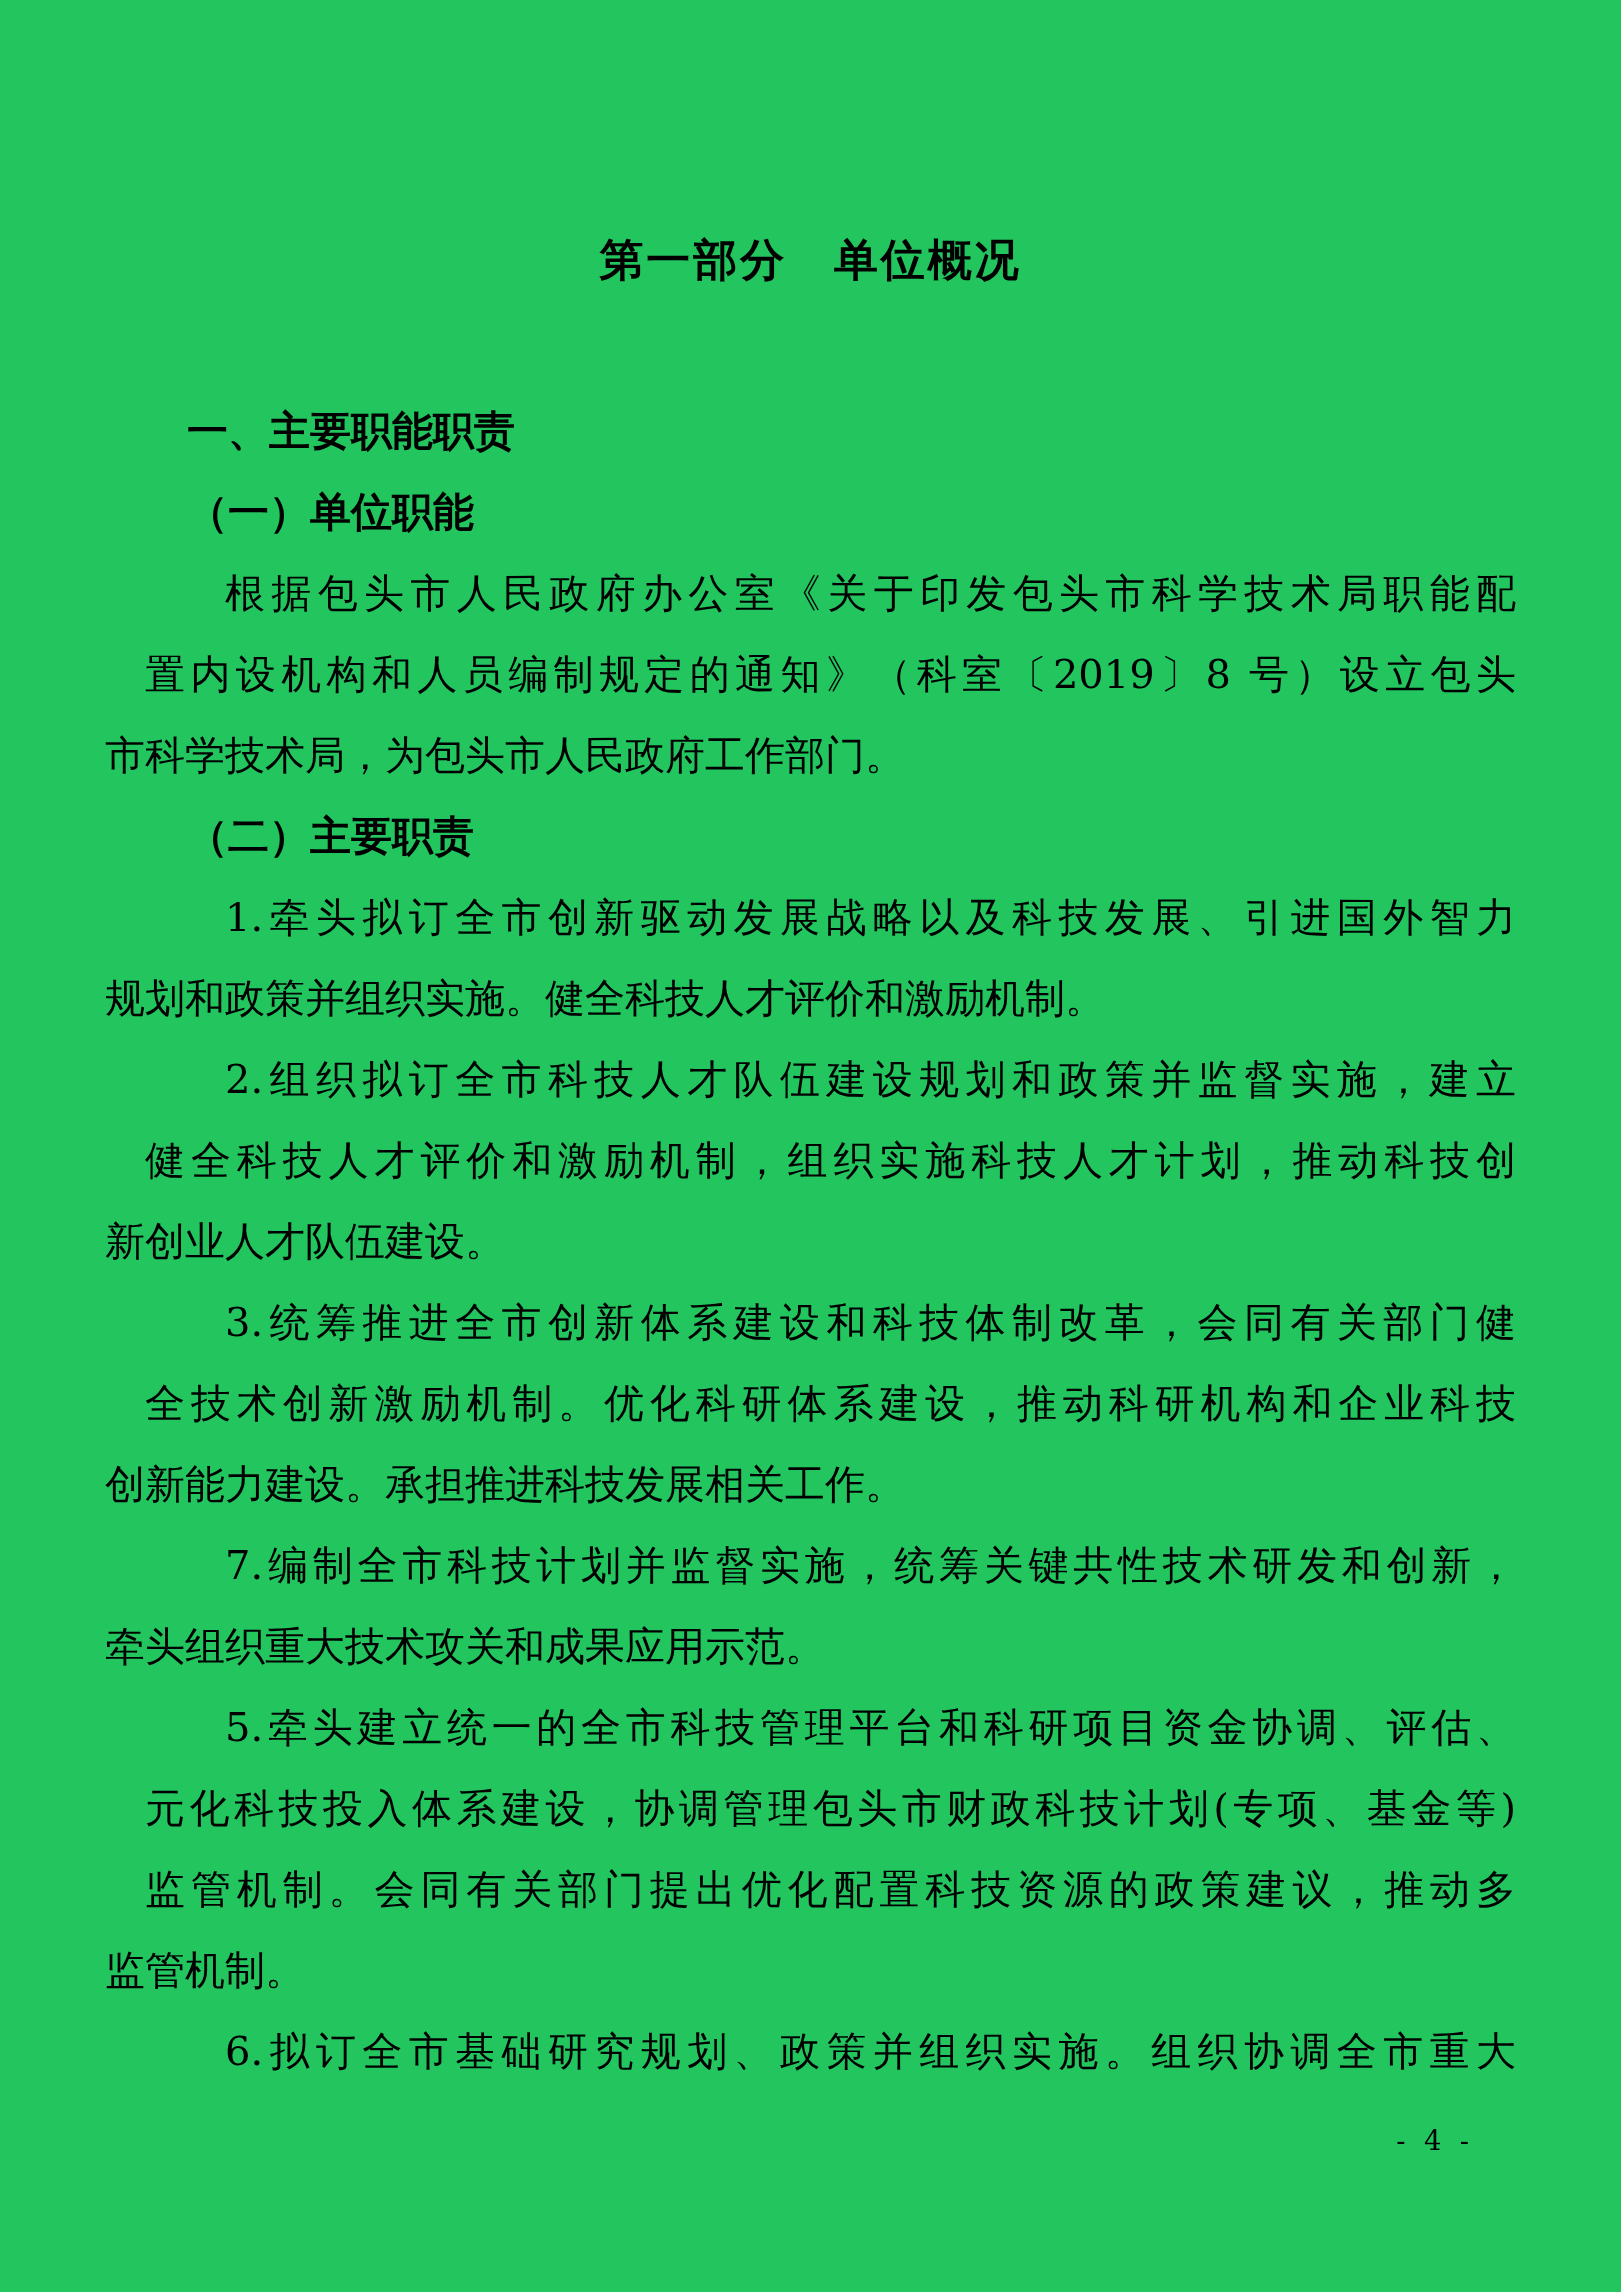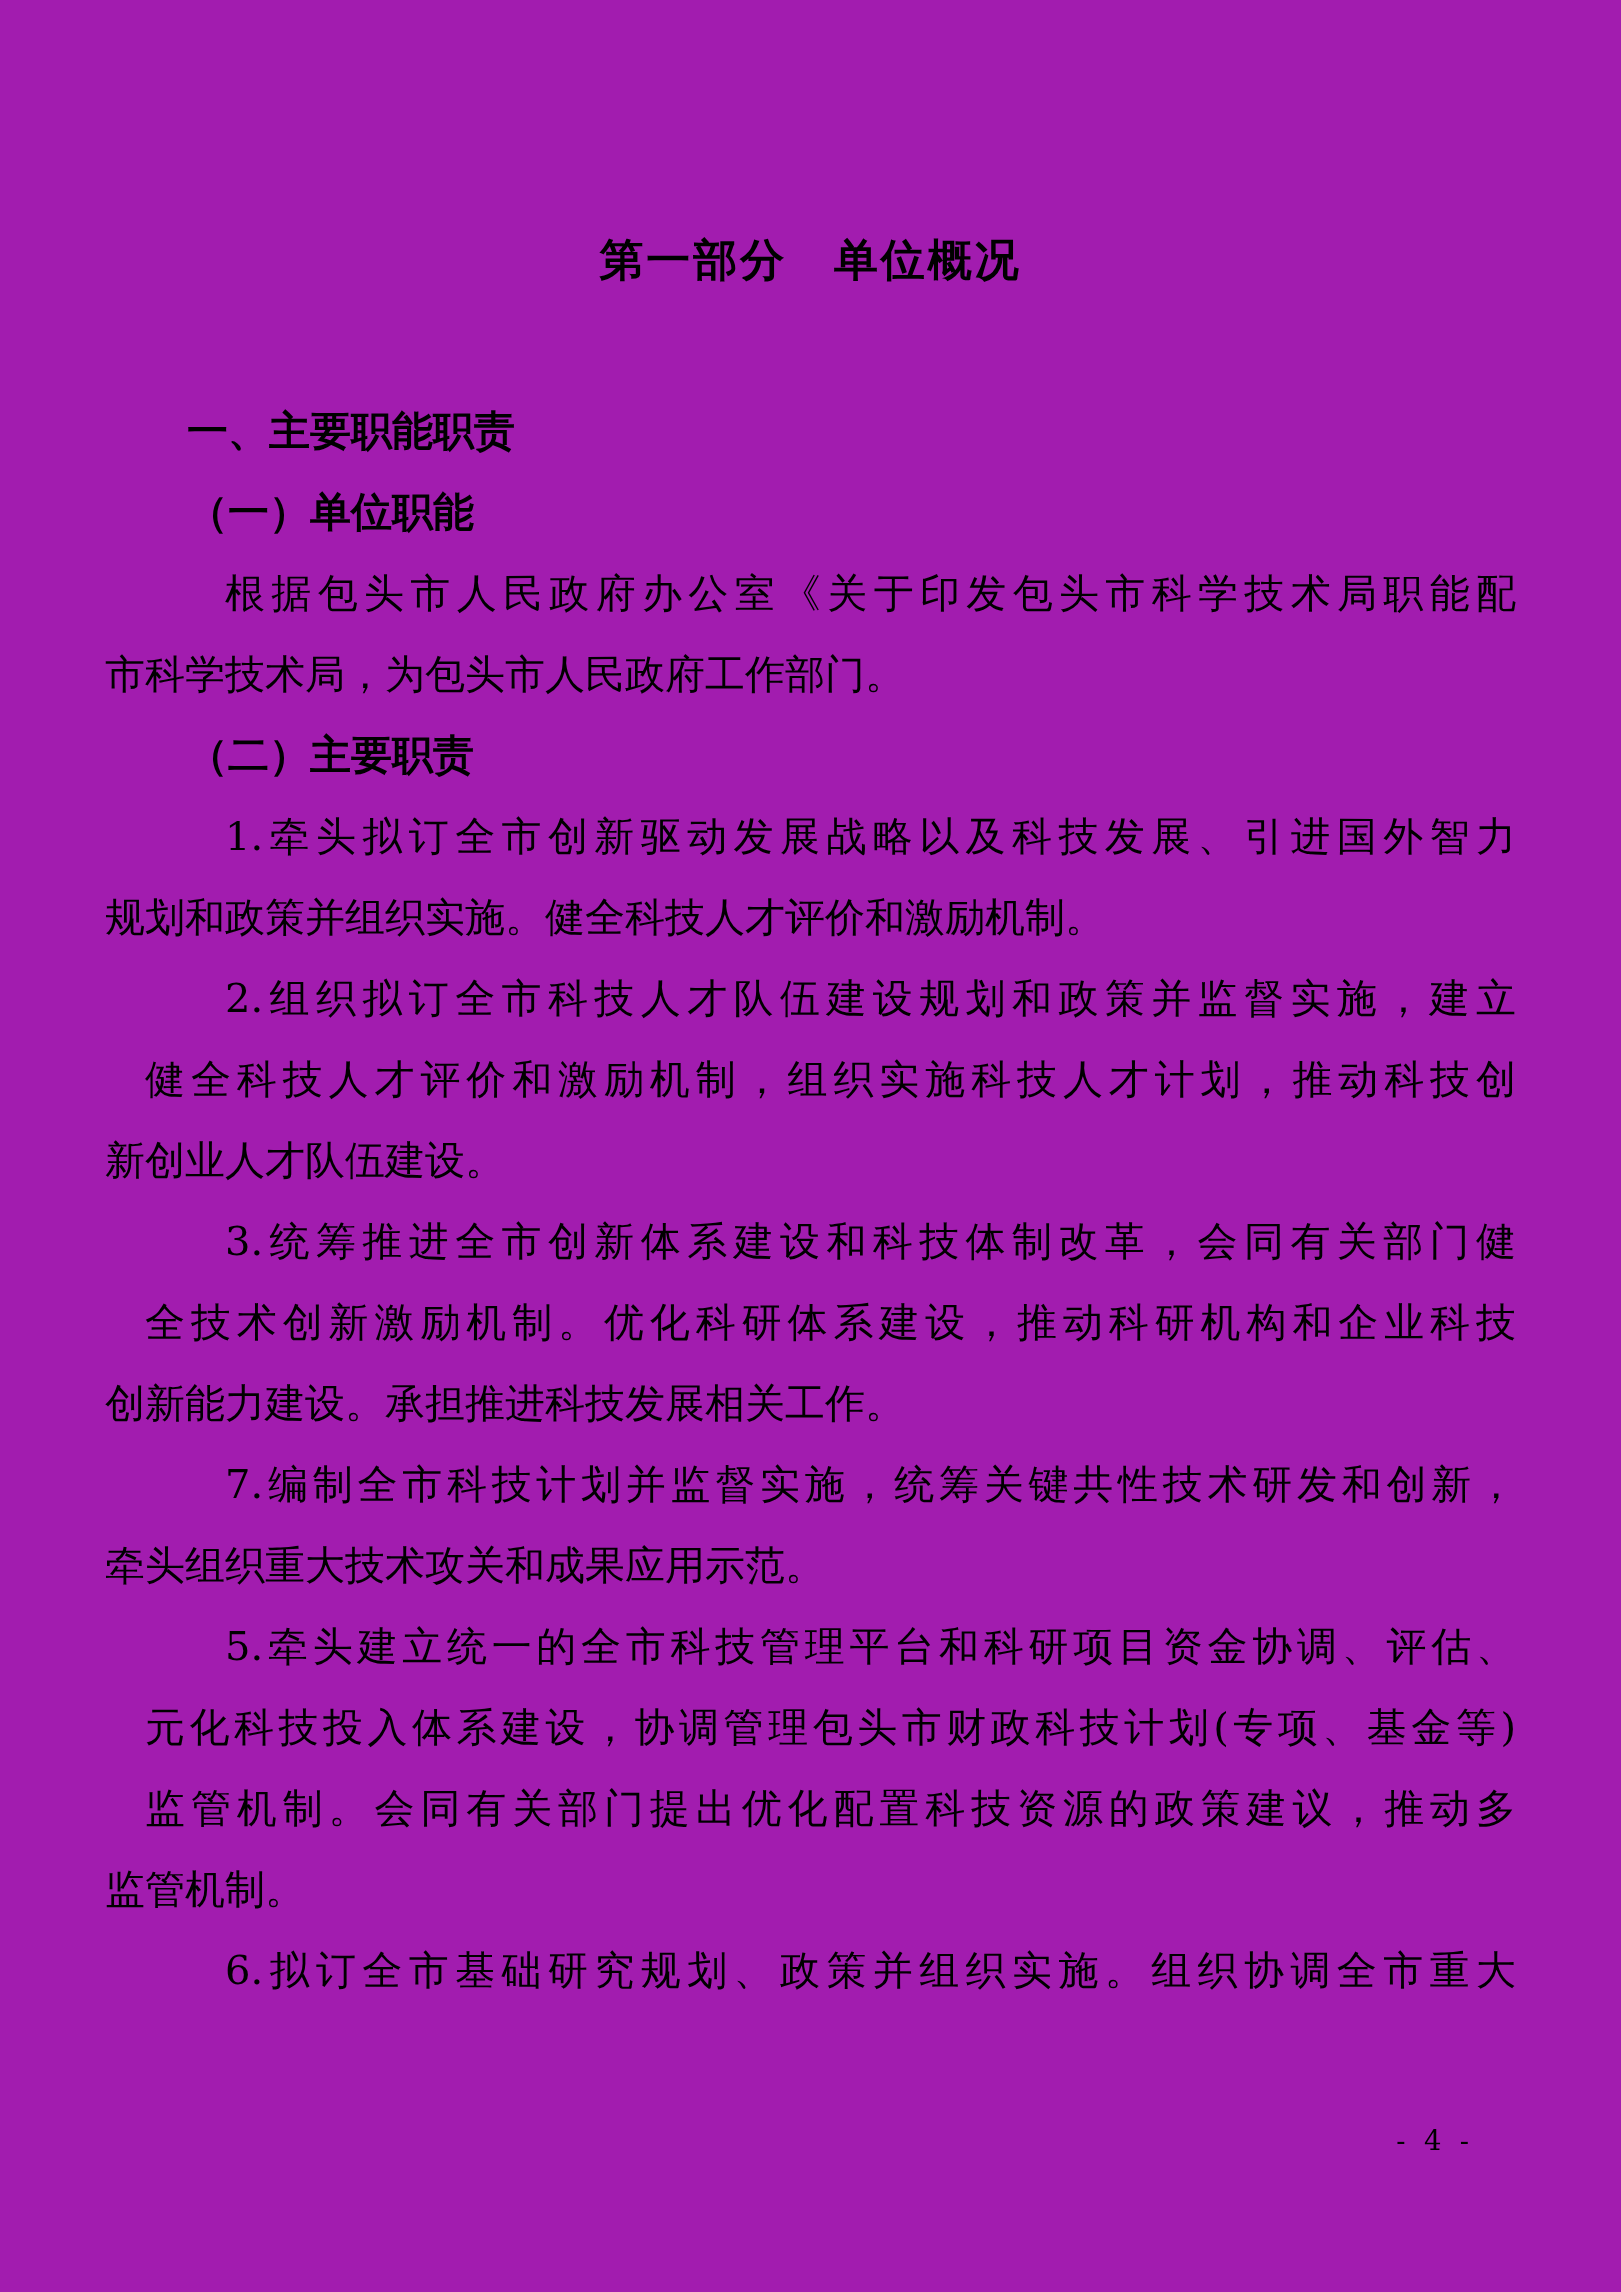--- a/index.html
+++ b/index.html
@@ -4,21 +4,21 @@
 <style>
   html, body {
     margin: 0;
     padding: 0;
     background: #ffffff;
   }
   .page {
     position: relative;
     width: 1621px;
     height: 2293px;
-    background: #a21caf;
+    background: #22c55e;
     color: #000000;
     font-family: "DejaVu Serif", "Liberation Serif", serif;
     overflow: hidden;
   }
   .doc-title {
     position: absolute;
     top: 228px;
     left: 105px;
     width: 1411px;
     text-align: center;
@@ -72,20 +72,21 @@
 
 <div class="page">
 
   <div class="doc-title">第一部分　单位概况</div>
 
   <div class="body-block">
     <div class="line h1">一、主要职能职责</div>
     <div class="line h2">（一）单位职能</div>
 
     <div class="line first fill">根据包头市人民政府办公室《关于印发包头市科学技术局职能配</div>
+    <div class="line fill">置内设机构和人员编制规定的通知》（科室〔2019〕8 号）设立包头</div>
     <div class="line">市科学技术局，为包头市人民政府工作部门。</div>
 
     <div class="line h2">（二）主要职责</div>
 
     <div class="line first fill">1.牵头拟订全市创新驱动发展战略以及科技发展、引进国外智力</div>
     <div class="line">规划和政策并组织实施。健全科技人才评价和激励机制。</div>
 
     <div class="line first fill">2.组织拟订全市科技人才队伍建设规划和政策并监督实施，建立</div>
     <div class="line fill">健全科技人才评价和激励机制，组织实施科技人才计划，推动科技创</div>
     <div class="line">新创业人才队伍建设。</div>

